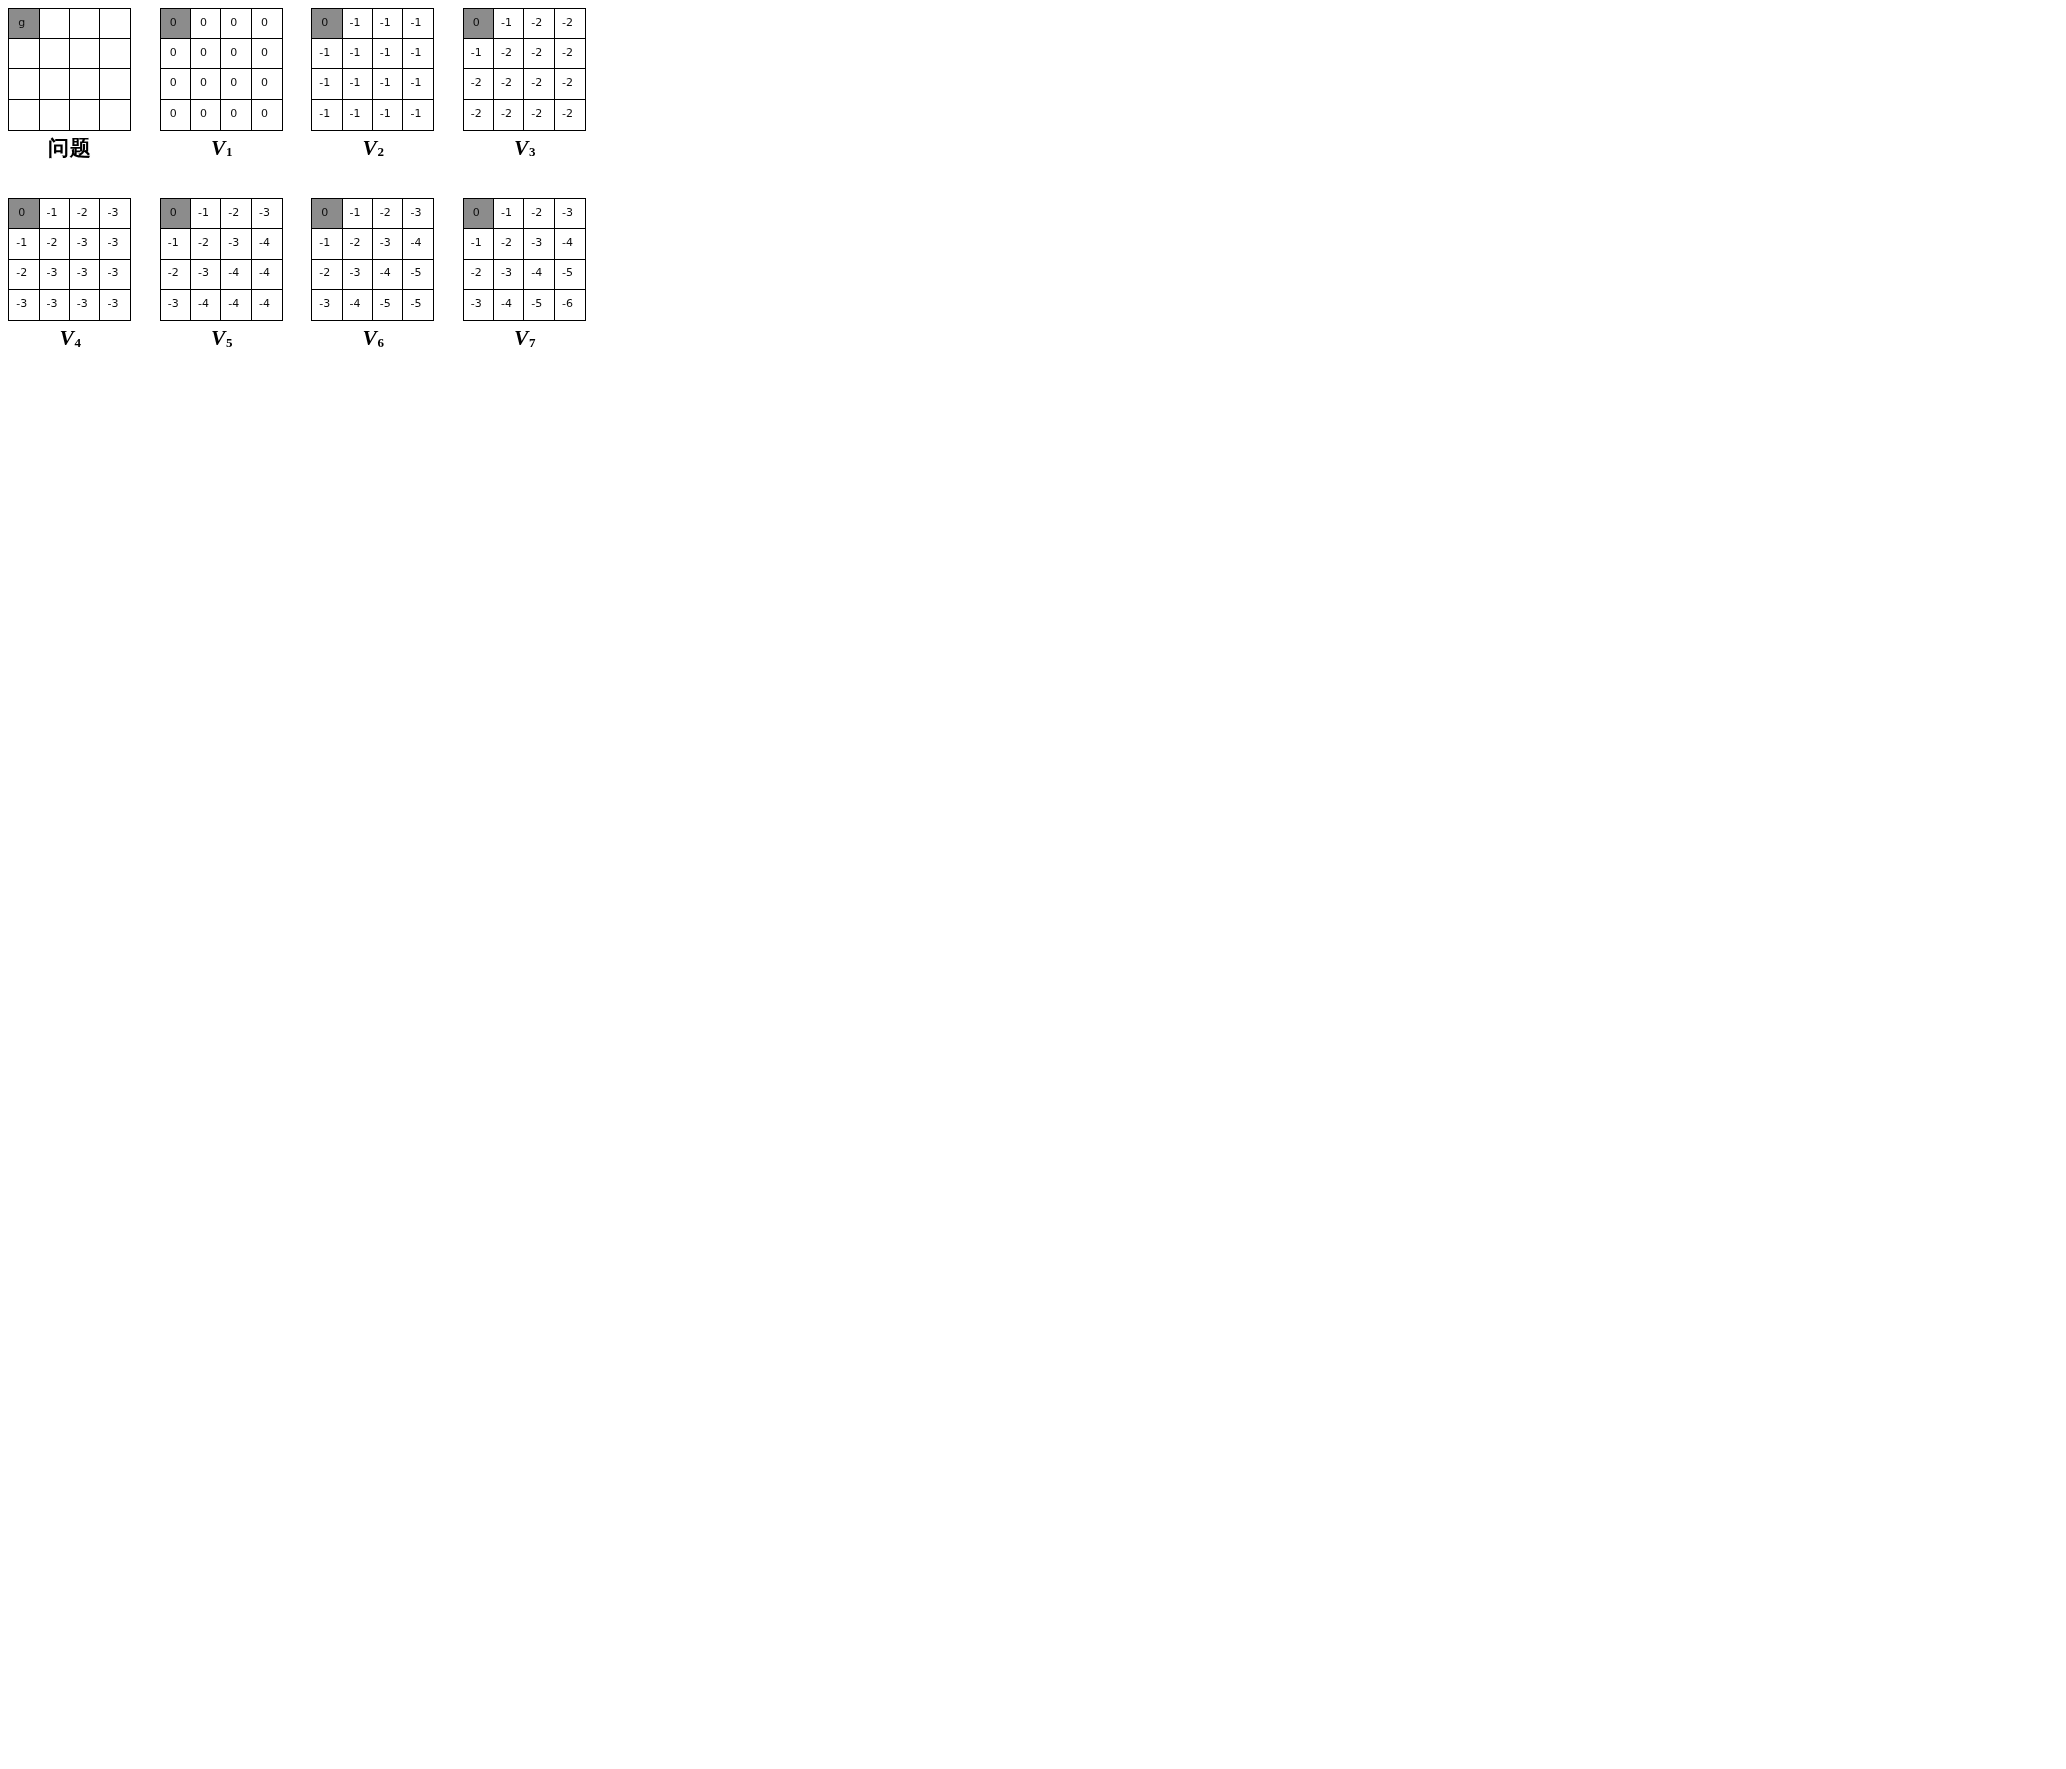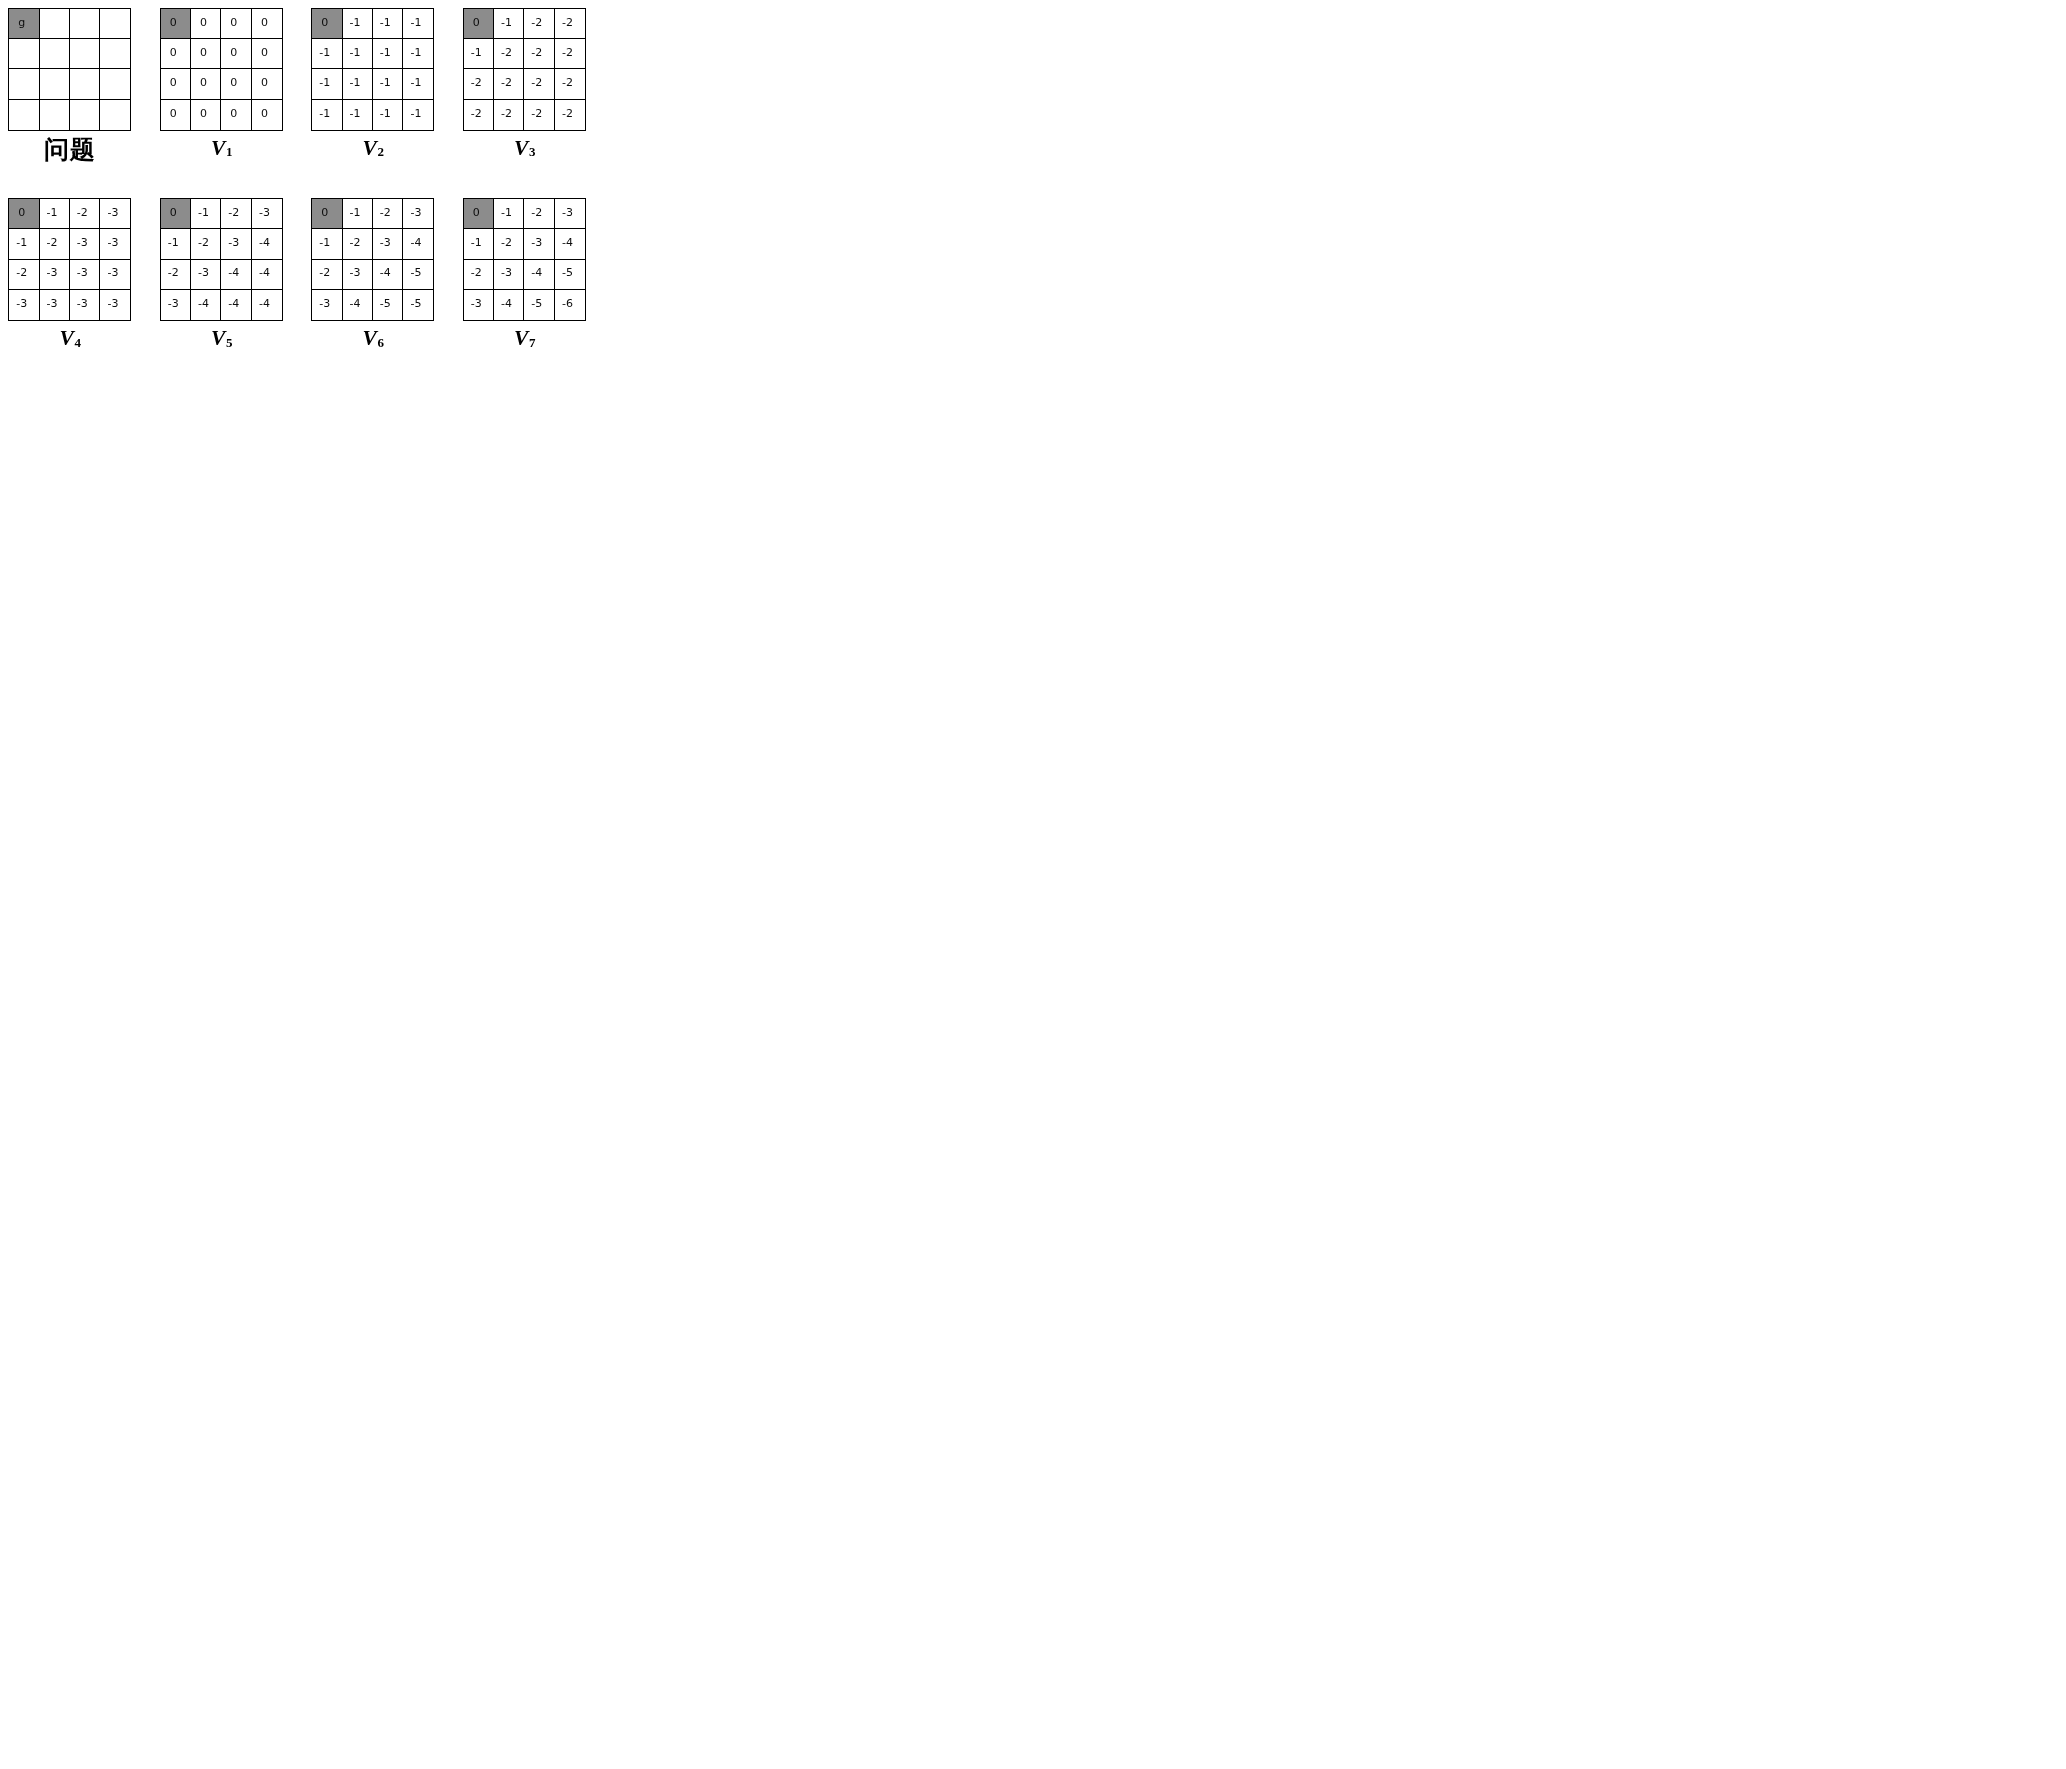--- a/index.html
+++ b/index.html
@@ -35,22 +35,22 @@
   .cell span{
     position:relative;left:-2.1px;top:-1.2px;
     font-size:11px;line-height:1;color:var(--text);
     font-family:"DejaVu Sans","Liberation Sans",sans-serif;
   }
   .label{
     margin-top:5px;height:26.4px;display:flex;align-items:center;justify-content:center;
     color:#000;
   }
   .label .cjk{
-    font-family:Liberation Sans, sans-serif;
-    font-weight:700;font-size:25px;line-height:1;letter-spacing:0.8px;
+    font-family:Liberation Mono, monospace;
+    font-weight:700;font-size:21px;line-height:1;letter-spacing:0.8px;
   }
   .label .vbase{
     font-family:"Liberation Serif","DejaVu Serif",serif;
     font-style:italic;font-weight:700;font-size:21.5px;line-height:1;
   }
   .label sub{
     font-family:"Liberation Serif","DejaVu Serif",serif;
     font-style:normal;font-weight:700;font-size:13px;line-height:1;
     position:relative;top:0.22em;left:0.8px;
   }

